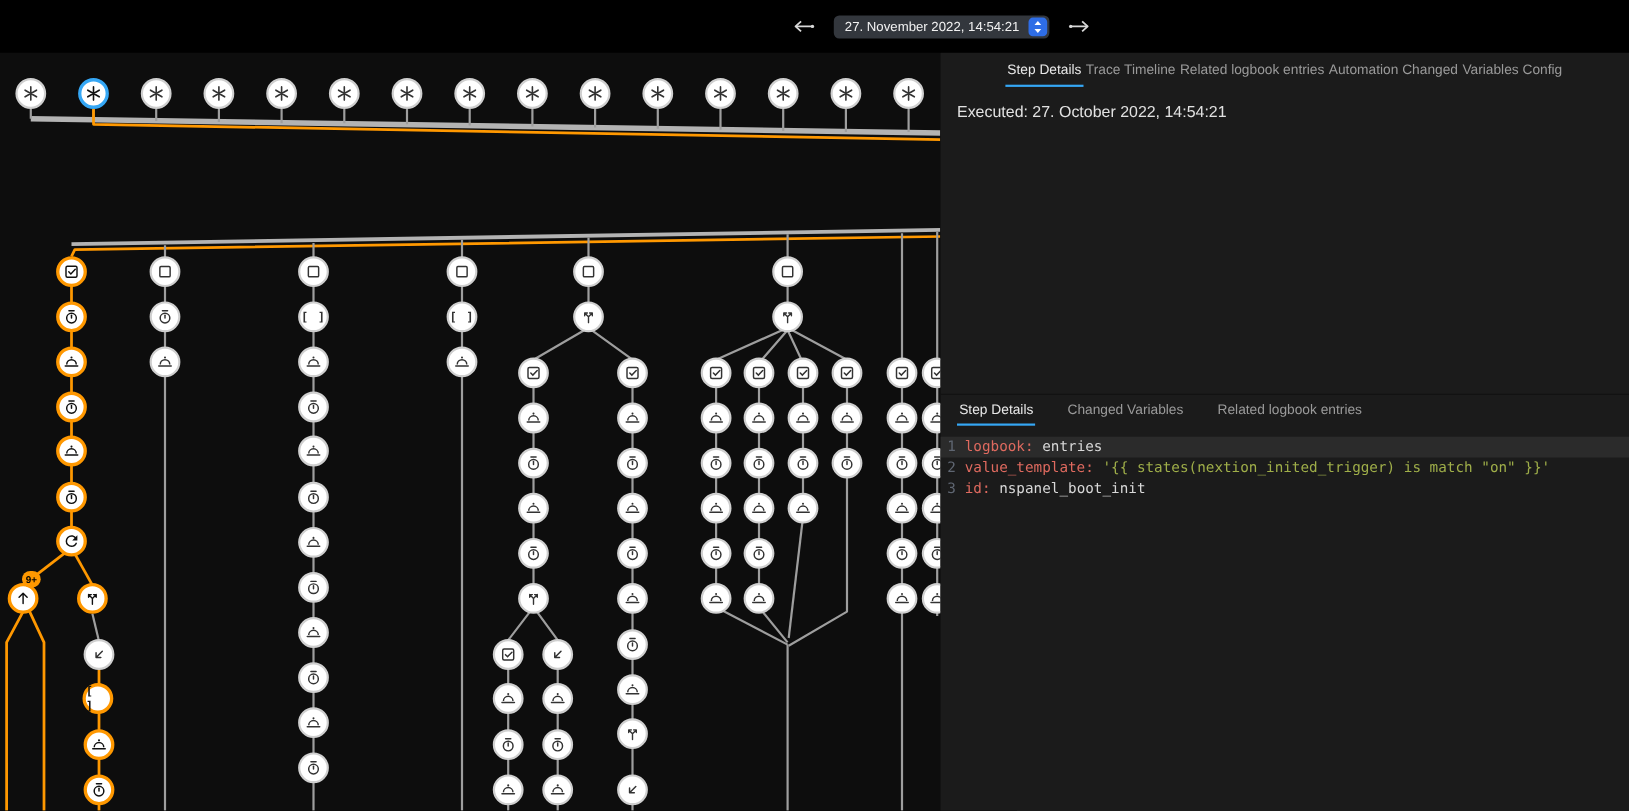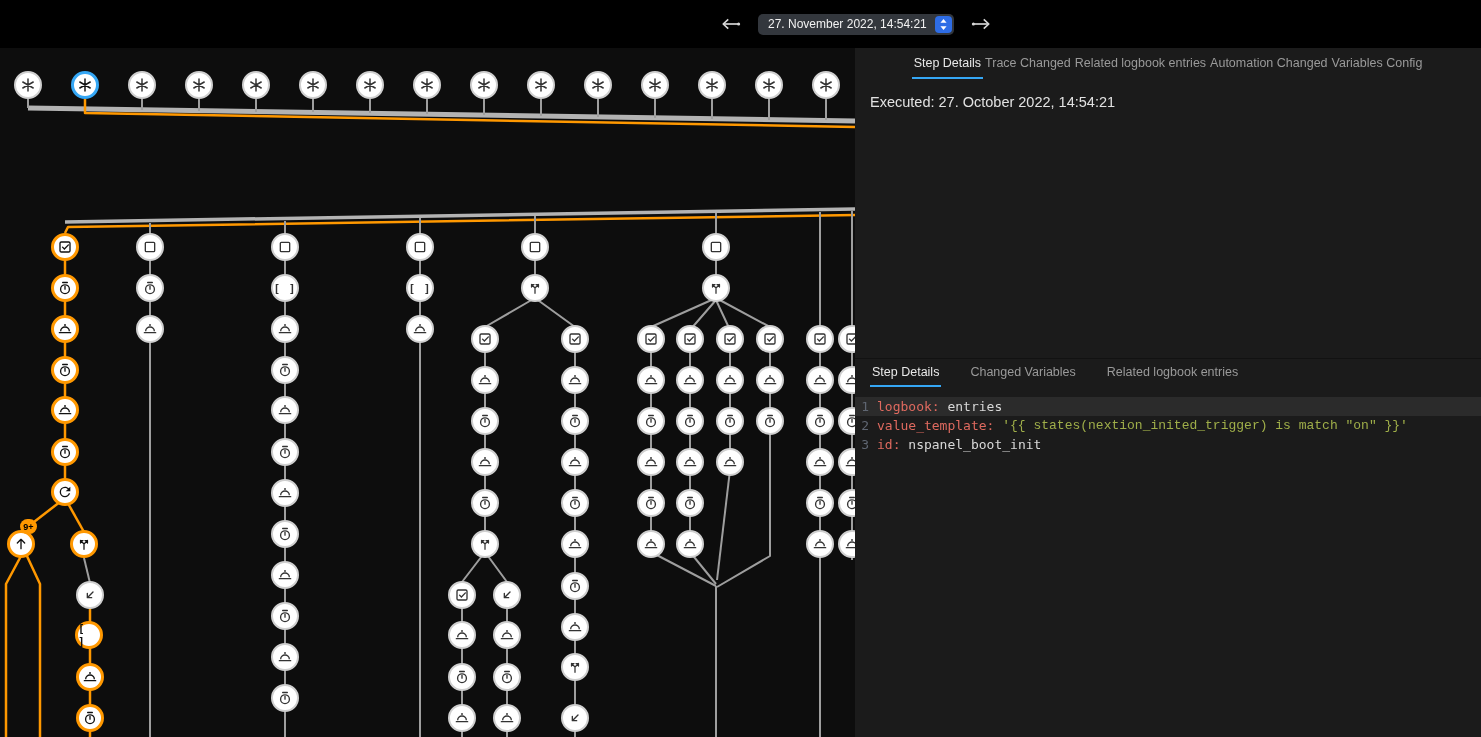--- a/index.html
+++ b/index.html
@@ -83,21 +83,21 @@
   }
   .code {
     position:absolute; top:349px; left:0; right:0;
     font-family:"DejaVu Sans Mono", monospace; font-size:13px; line-height:19px;
   }
   .code-row { display:flex; }
   .code-row.hl { background:rgba(255,255,255,0.07); }
   .ln { flex:none; width:22px; text-align:right; padding-right:8px; color:#5f6672; user-select:none; }
   .key { color:#df6a5f; white-space:pre; }
   .plain { color:#d8d8d8; white-space:pre; }
-  .str { color:#9fae49; white-space:pre;font-family:Liberation Mono, monospace; }
+  .str { color:#9fae49; white-space:pre; }
 </style>
 </head>
 <body>
 
 <div class="app">
 
   <div class="toolbar">
     <div class="toolbar-group">
       <button class="nav-btn">
         <svg viewBox="0 0 24 24" width="22" height="22">
@@ -841,21 +841,21 @@
             <circle cx="12" cy="6" r="1.4" fill="currentColor"></circle>
           </svg>
         </div>
         <div class="badge" style="left: 20px; top: 471px;">9+</div>
       </div>
   </div>
 
   <aside class="panel">
     <nav class="tabs top">
       <div class="tab active">Step Details</div>
-      <div class="tab">Trace Changed</div>
+      <div class="tab">Trace Timeline</div>
       <div class="tab">Related logbook entries</div>
       <div class="tab">Automation Changed</div>
       <div class="tab">Variables Config</div>
     </nav>
 
     <div class="executed">Executed: 27. October 2022, 14:54:21</div>
 
     <nav class="tabs bottom">
       <div class="tab active">Step Details</div>
       <div class="tab">Changed Variables</div>

